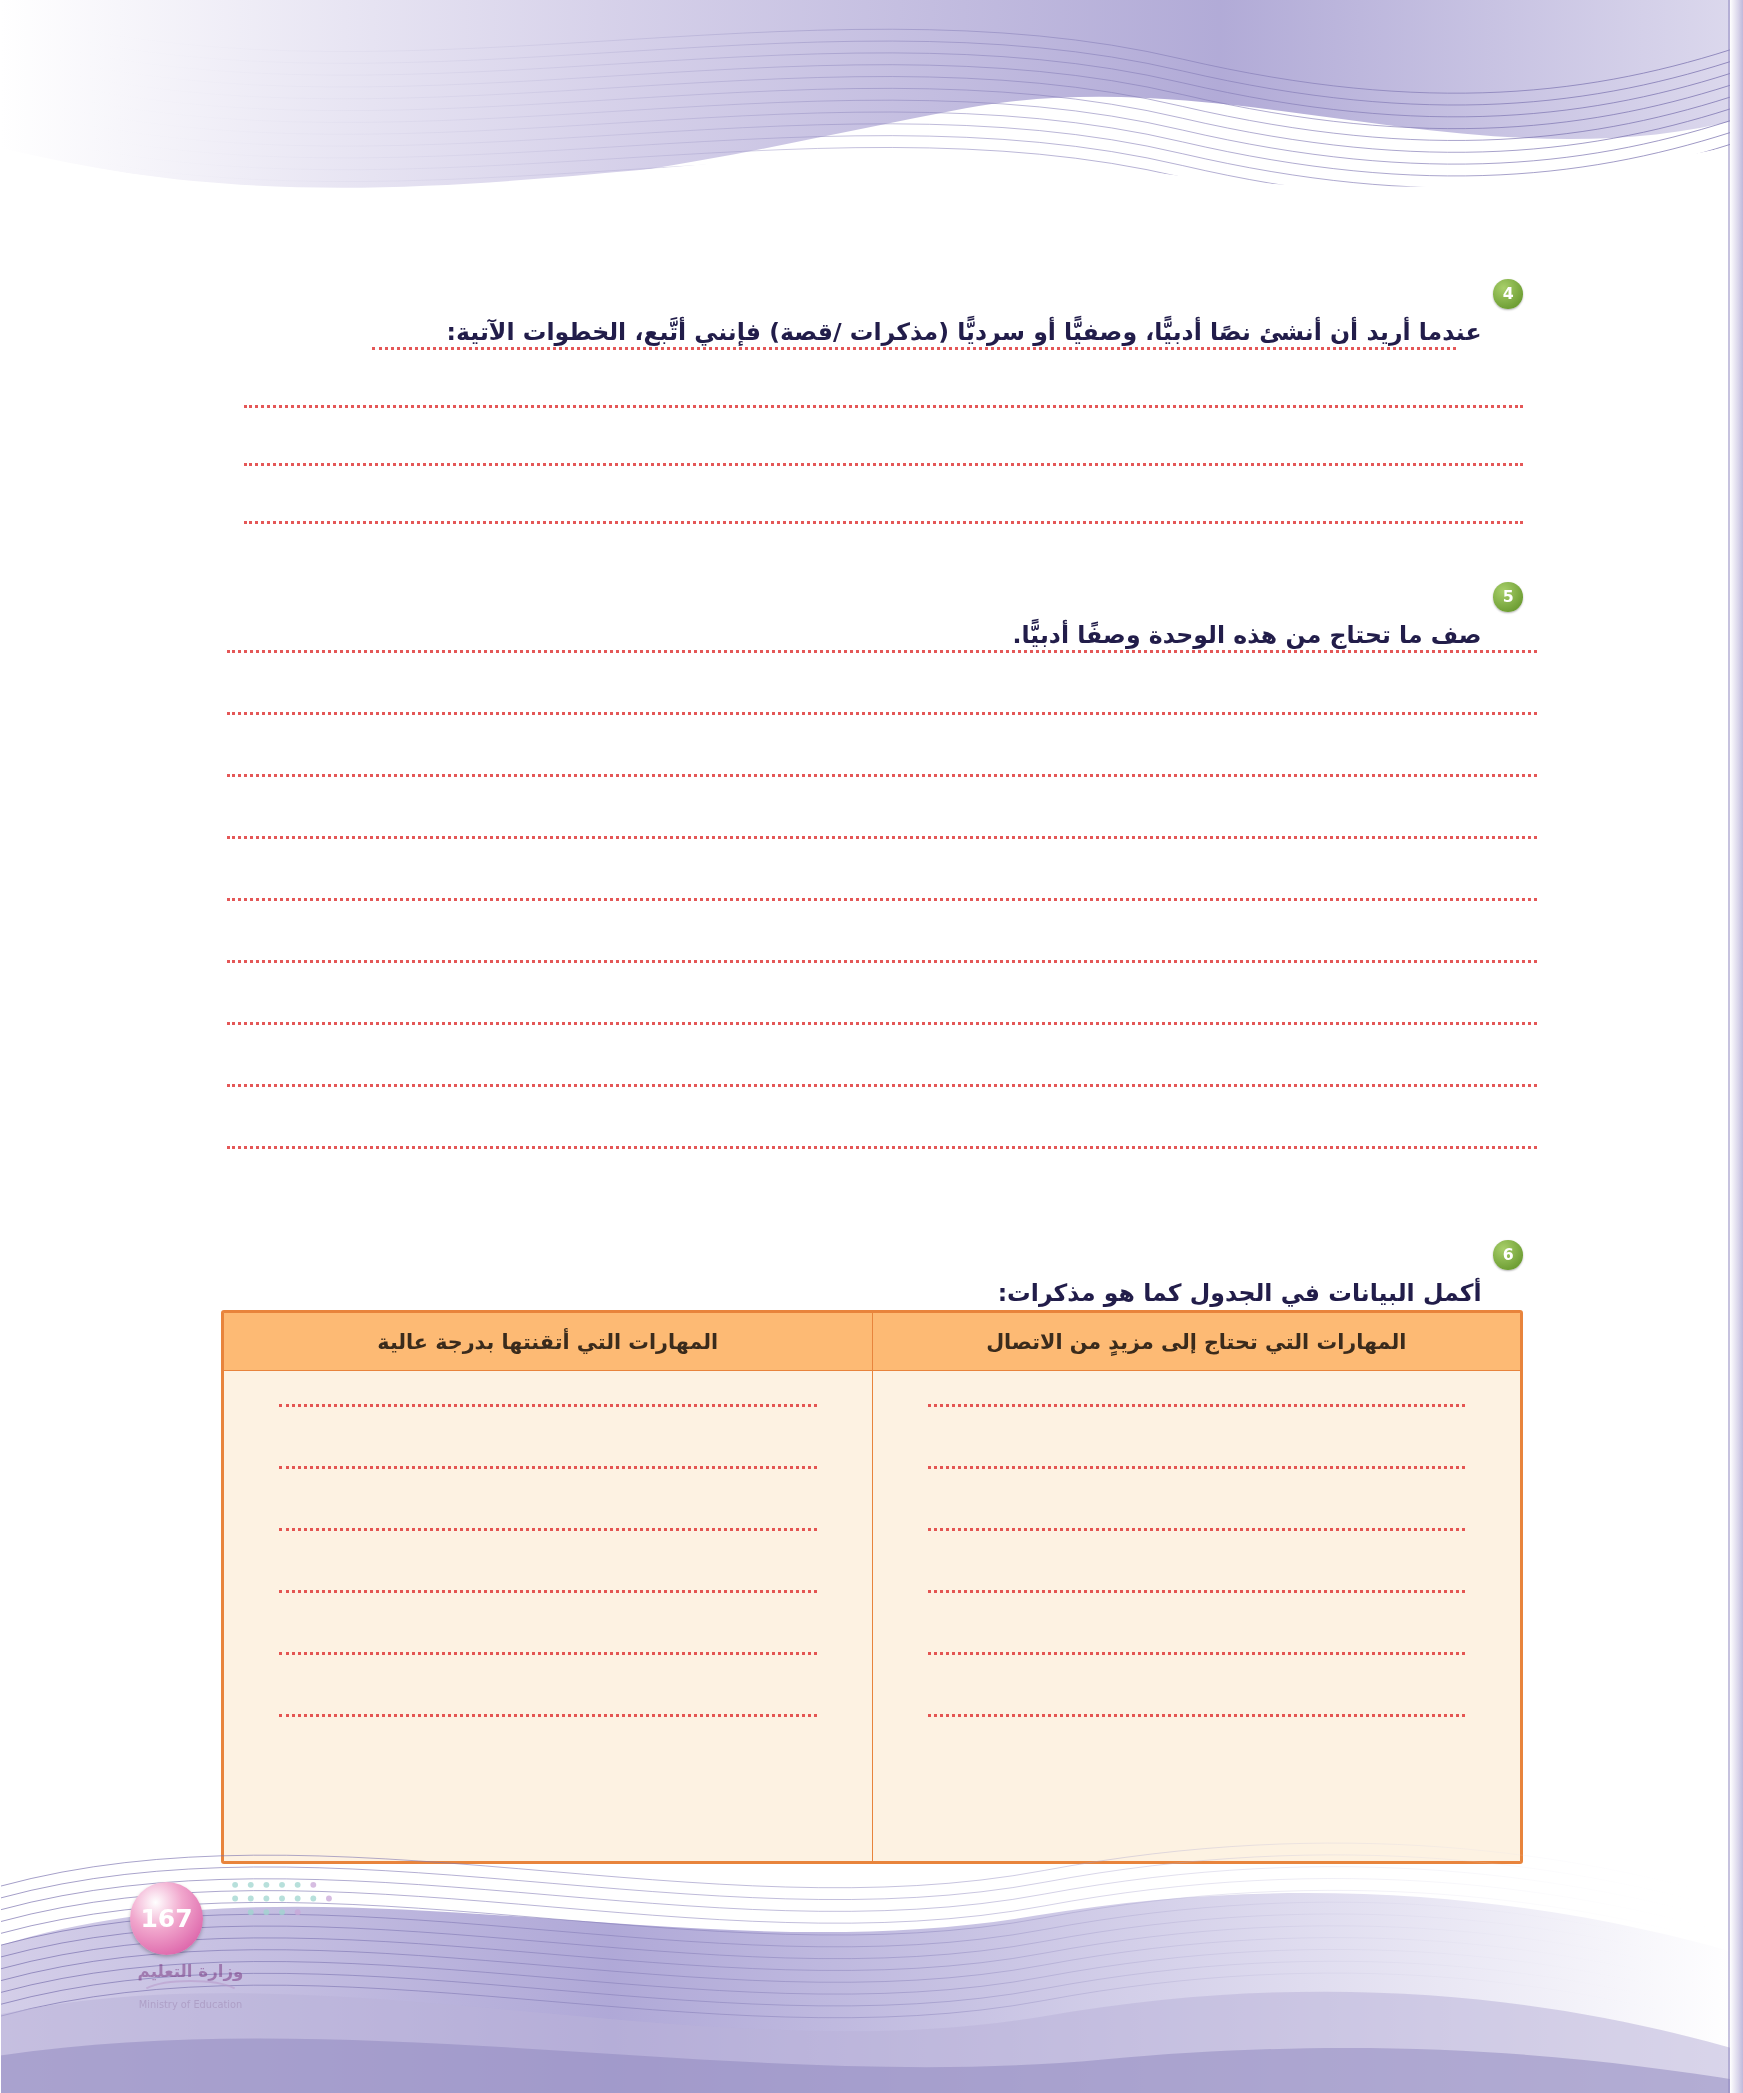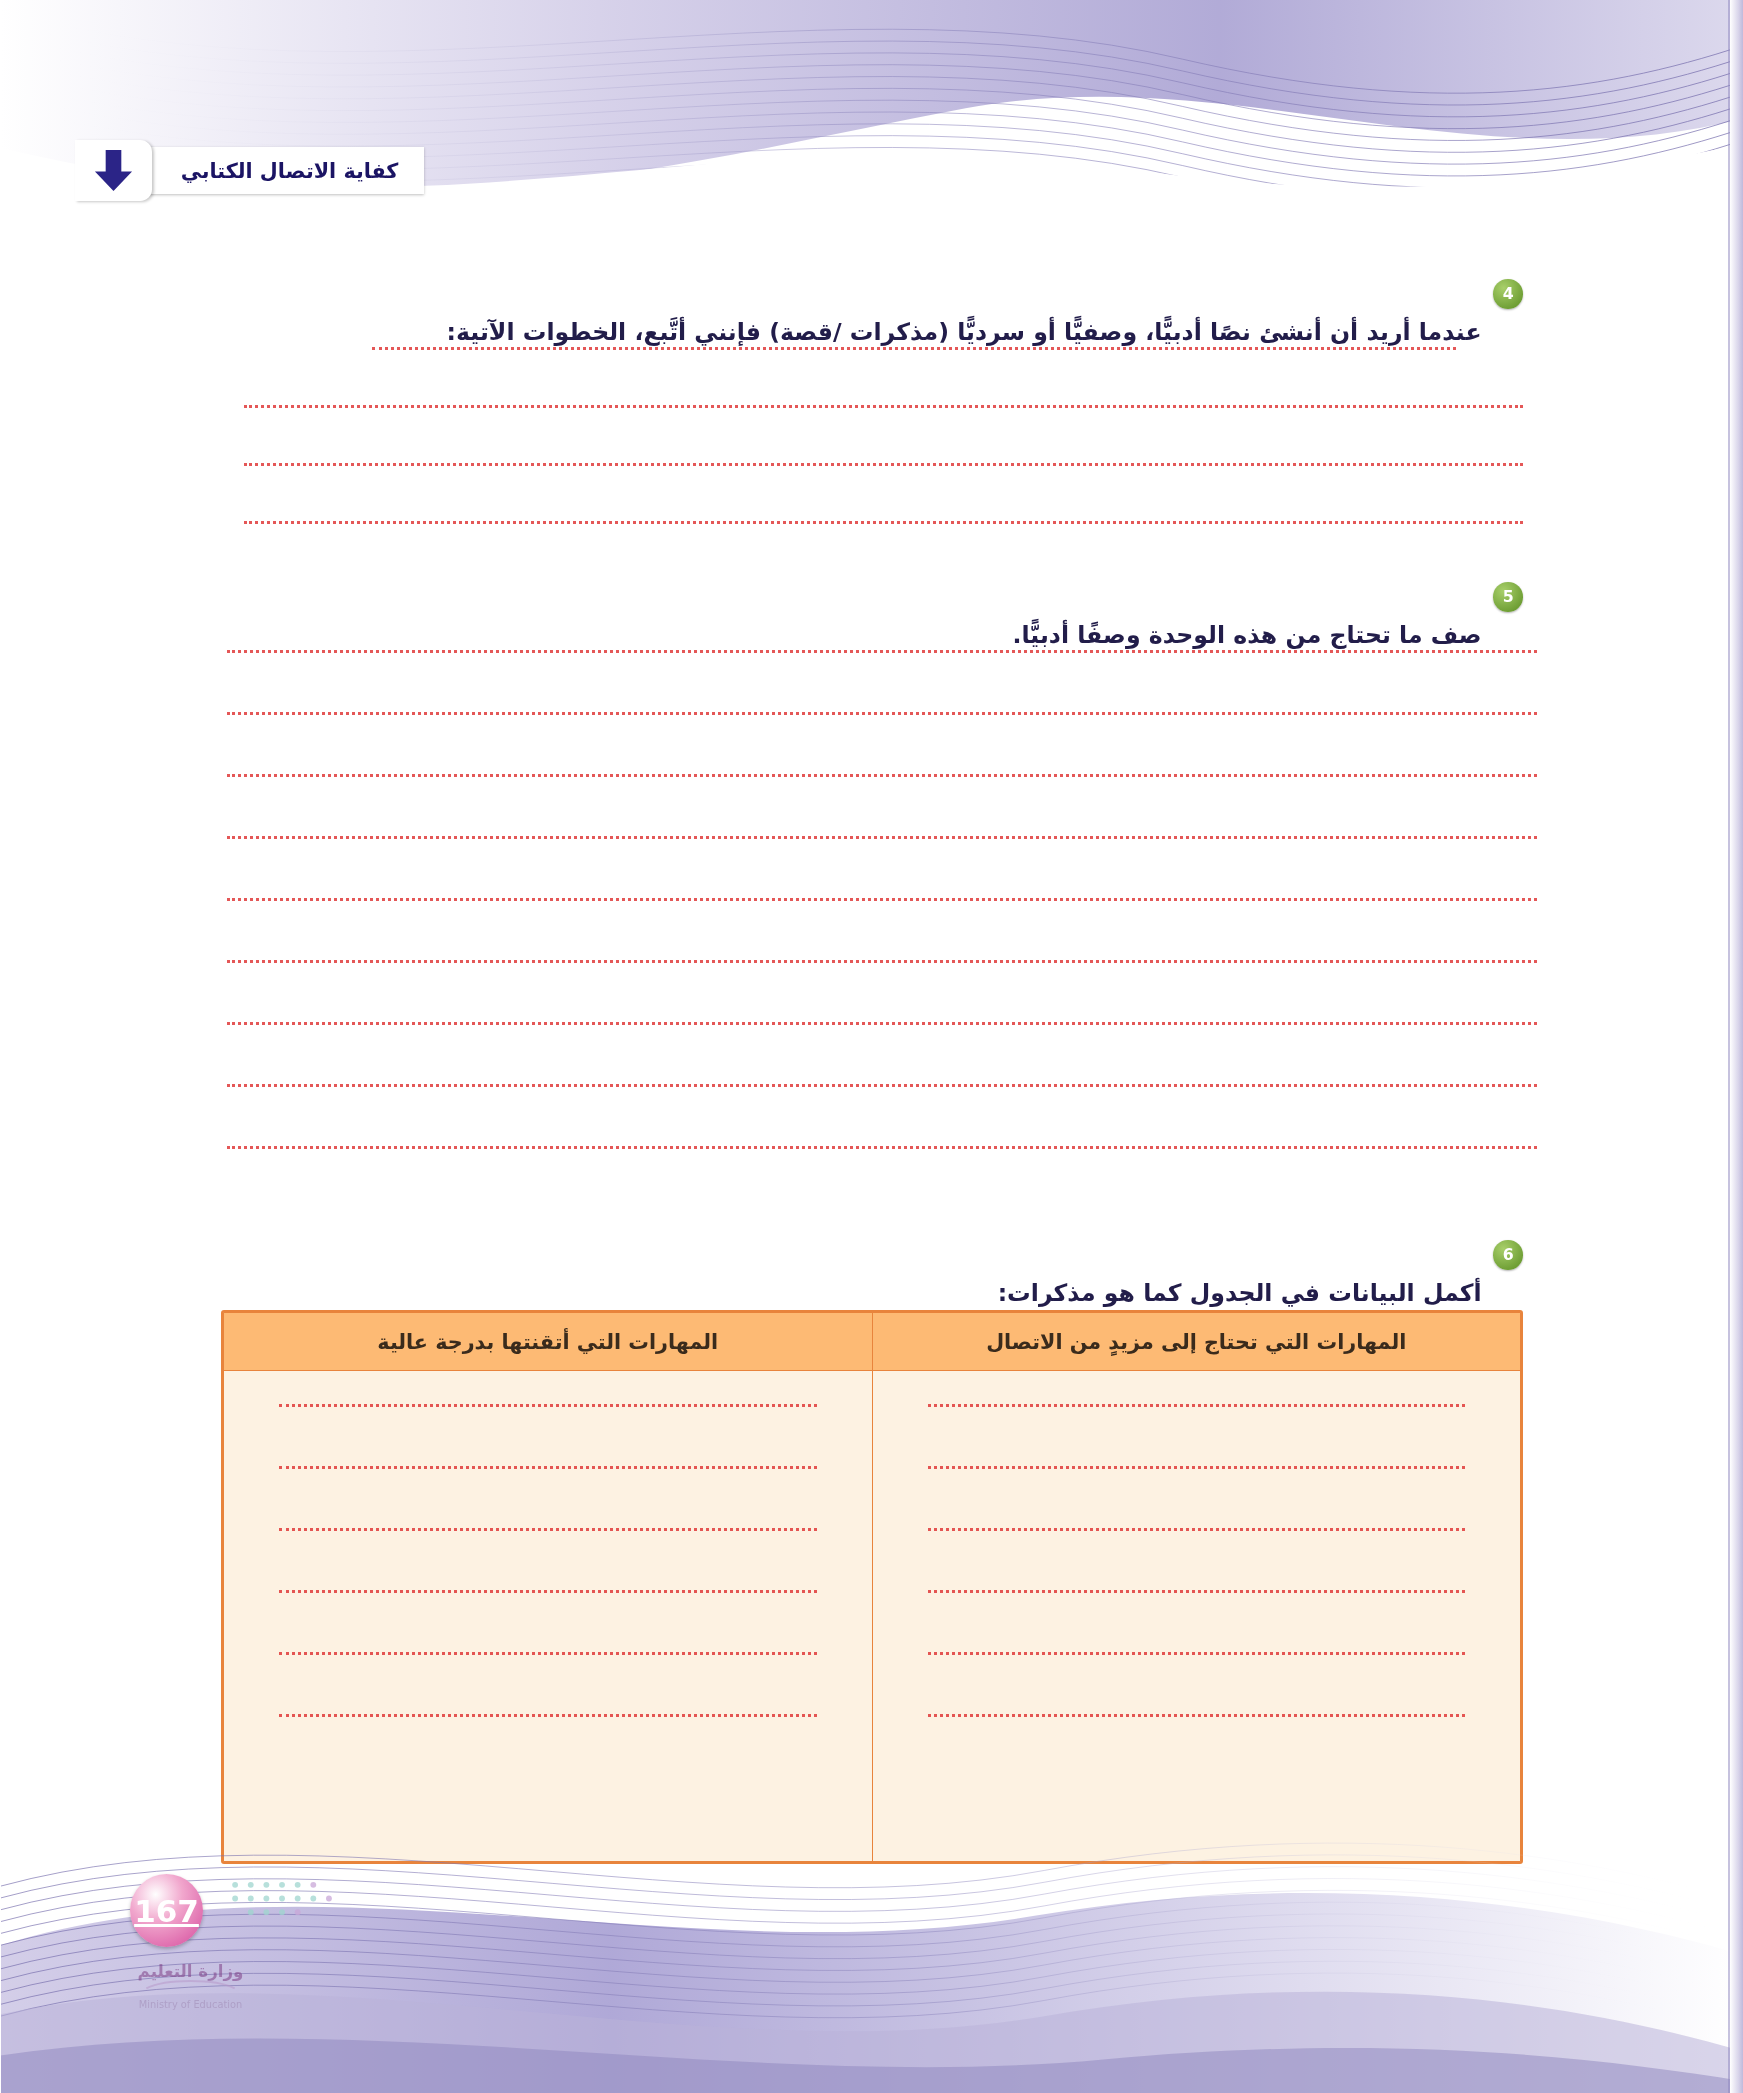--- a/index.html
+++ b/index.html
@@ -162,32 +162,31 @@
   }
   .cell-lines .dline {
     margin-bottom: 59px;
     border-top: 3px dotted #e03a3a;
   }
 
   
   .page-badge {
     position: absolute;
     left: 130px;
-    bottom: 146px;
+    bottom: 138px;
     width: 73px; height: 73px;
     border-radius: 50%;
     background: radial-gradient(circle at 35% 28%, #ffffff 0%, #f1a7cd 38%, #d4489b 100%);
     color: #ffffff;
     display: flex;
     align-items: center;
     justify-content: center;
-    font-size: 31px;
+    font-size: 25px;
     font-weight: bold;
     box-shadow: 0 2px 3.9px rgba(0,0,0,.25);
-    text-decoration: underline;
   }
   .ministry-mark {
     position: absolute;
     left: 107px;
     bottom: 73px;
     width: 167px;
     height: 69px;
     opacity: .55;
   }
   .dot-pattern {
@@ -234,28 +233,20 @@
         <path d="M0,130 C380,240 820,90 1200,180 C1450,238 1620,216 1770,166"></path>
         <path d="M0,142 C380,252 820,102 1200,192 C1450,250 1620,228 1770,178"></path>
         <path d="M0,154 C380,264 820,114 1200,204 C1450,262 1620,240 1770,190"></path>
         <path d="M0,166 C380,276 820,126 1200,216 C1450,274 1620,252 1770,202"></path>
       </g>
       <path d="M0,132 C420,238 760,96 1120,150 C1420,196 1620,160 1770,128 L1770,0 L1770,0 Z" fill="#ffffff" opacity="0"></path>
       <path d="M0,150 C420,256 760,114 1120,168 C1420,214 1620,178 1770,146 L1770,270 L0,270 Z" fill="#ffffff"></path>
     </svg>
   </div>
 
-  <div class="competency">
-    <div class="competency-label">كفاية الاتصال الكتابي</div>
-    <div class="competency-arrow">
-      <svg width="43" height="45" viewBox="0 0 44 46" xmlns="http://www.w3.org/2000/svg" aria-hidden="true">
-        <path d="M14 2 L30 2 L30 24 L41 24 L22 44 L3 24 L14 24 Z" fill="#2b2487"></path>
-      </svg>
-    </div>
-  </div>
 
   <div class="q-row" style="top:276px; right:221px;">
     <div class="q-num">4</div>
     <div class="q-text">عندما أريد أن أنشئ نصًا أدبيًّا، وصفيًّا أو سرديًّا (مذكرات /قصة) فإنني أتَّبع، الخطوات الآتية:</div>
   </div>
 
   <div class="lines" style="top:347px; right:221px; width:1281px;">
     <div class="dline" style="width:1084px; margin-right:67px; margin-bottom:55px;"></div>
     <div class="dline" style="width:1279px; margin-bottom:55px;"></div>
     <div class="dline" style="width:1279px; margin-bottom:55px;"></div>

